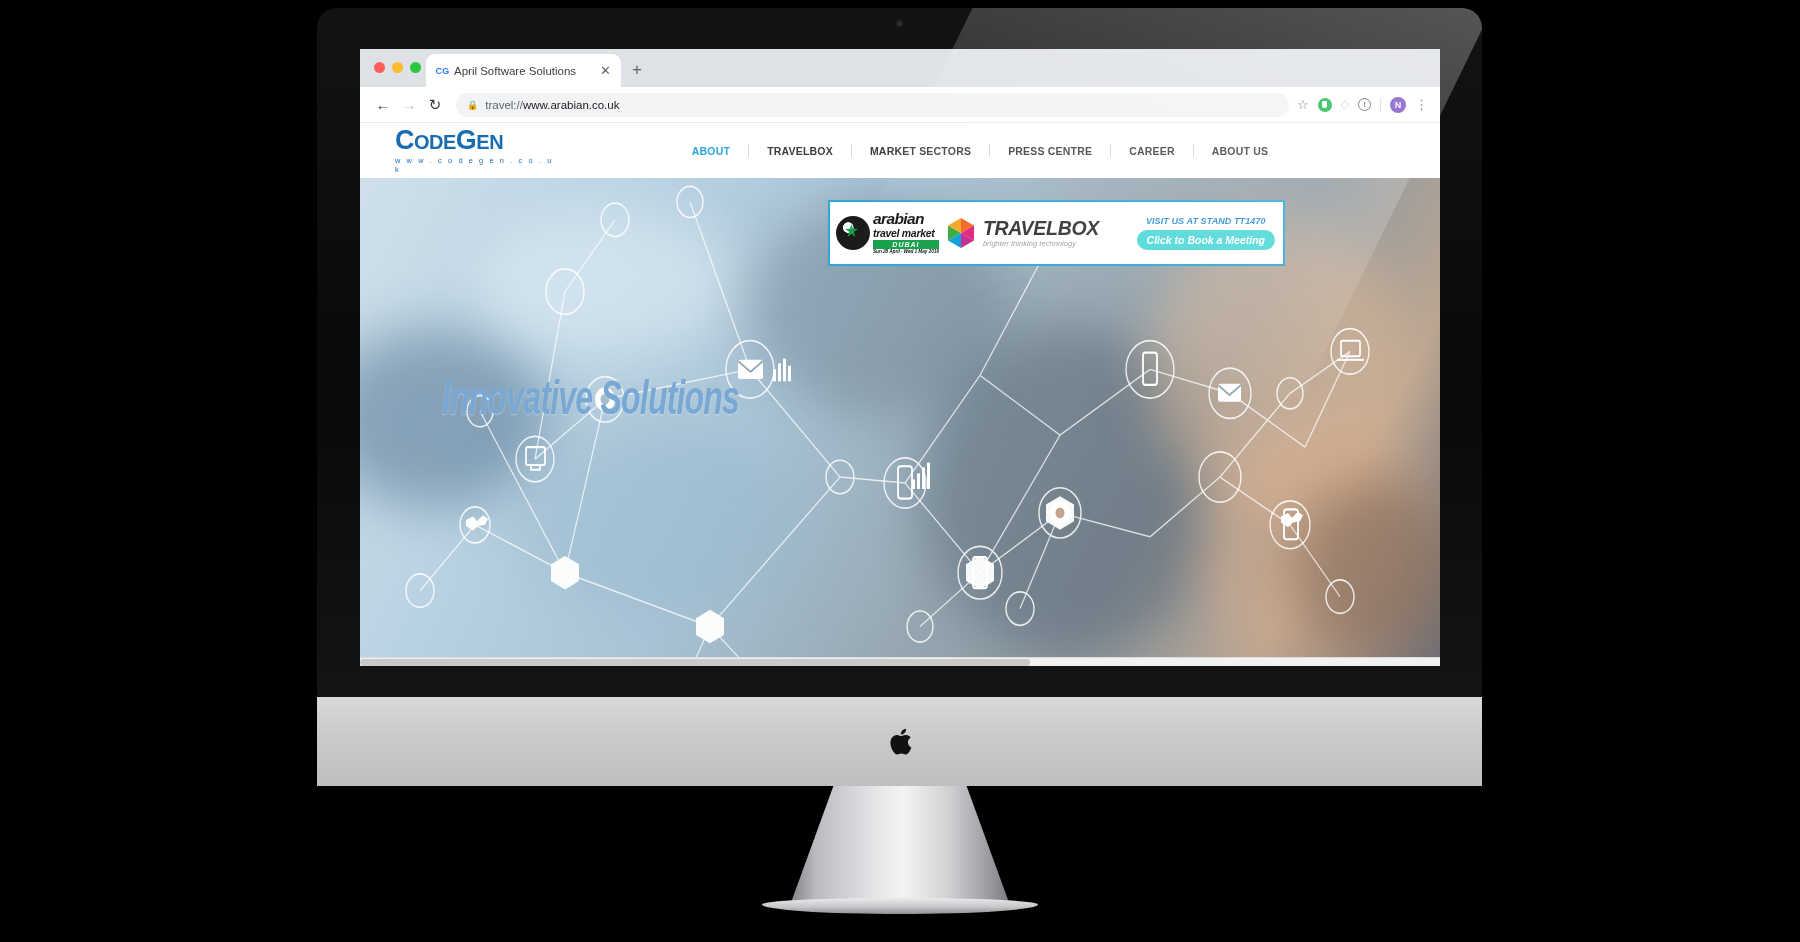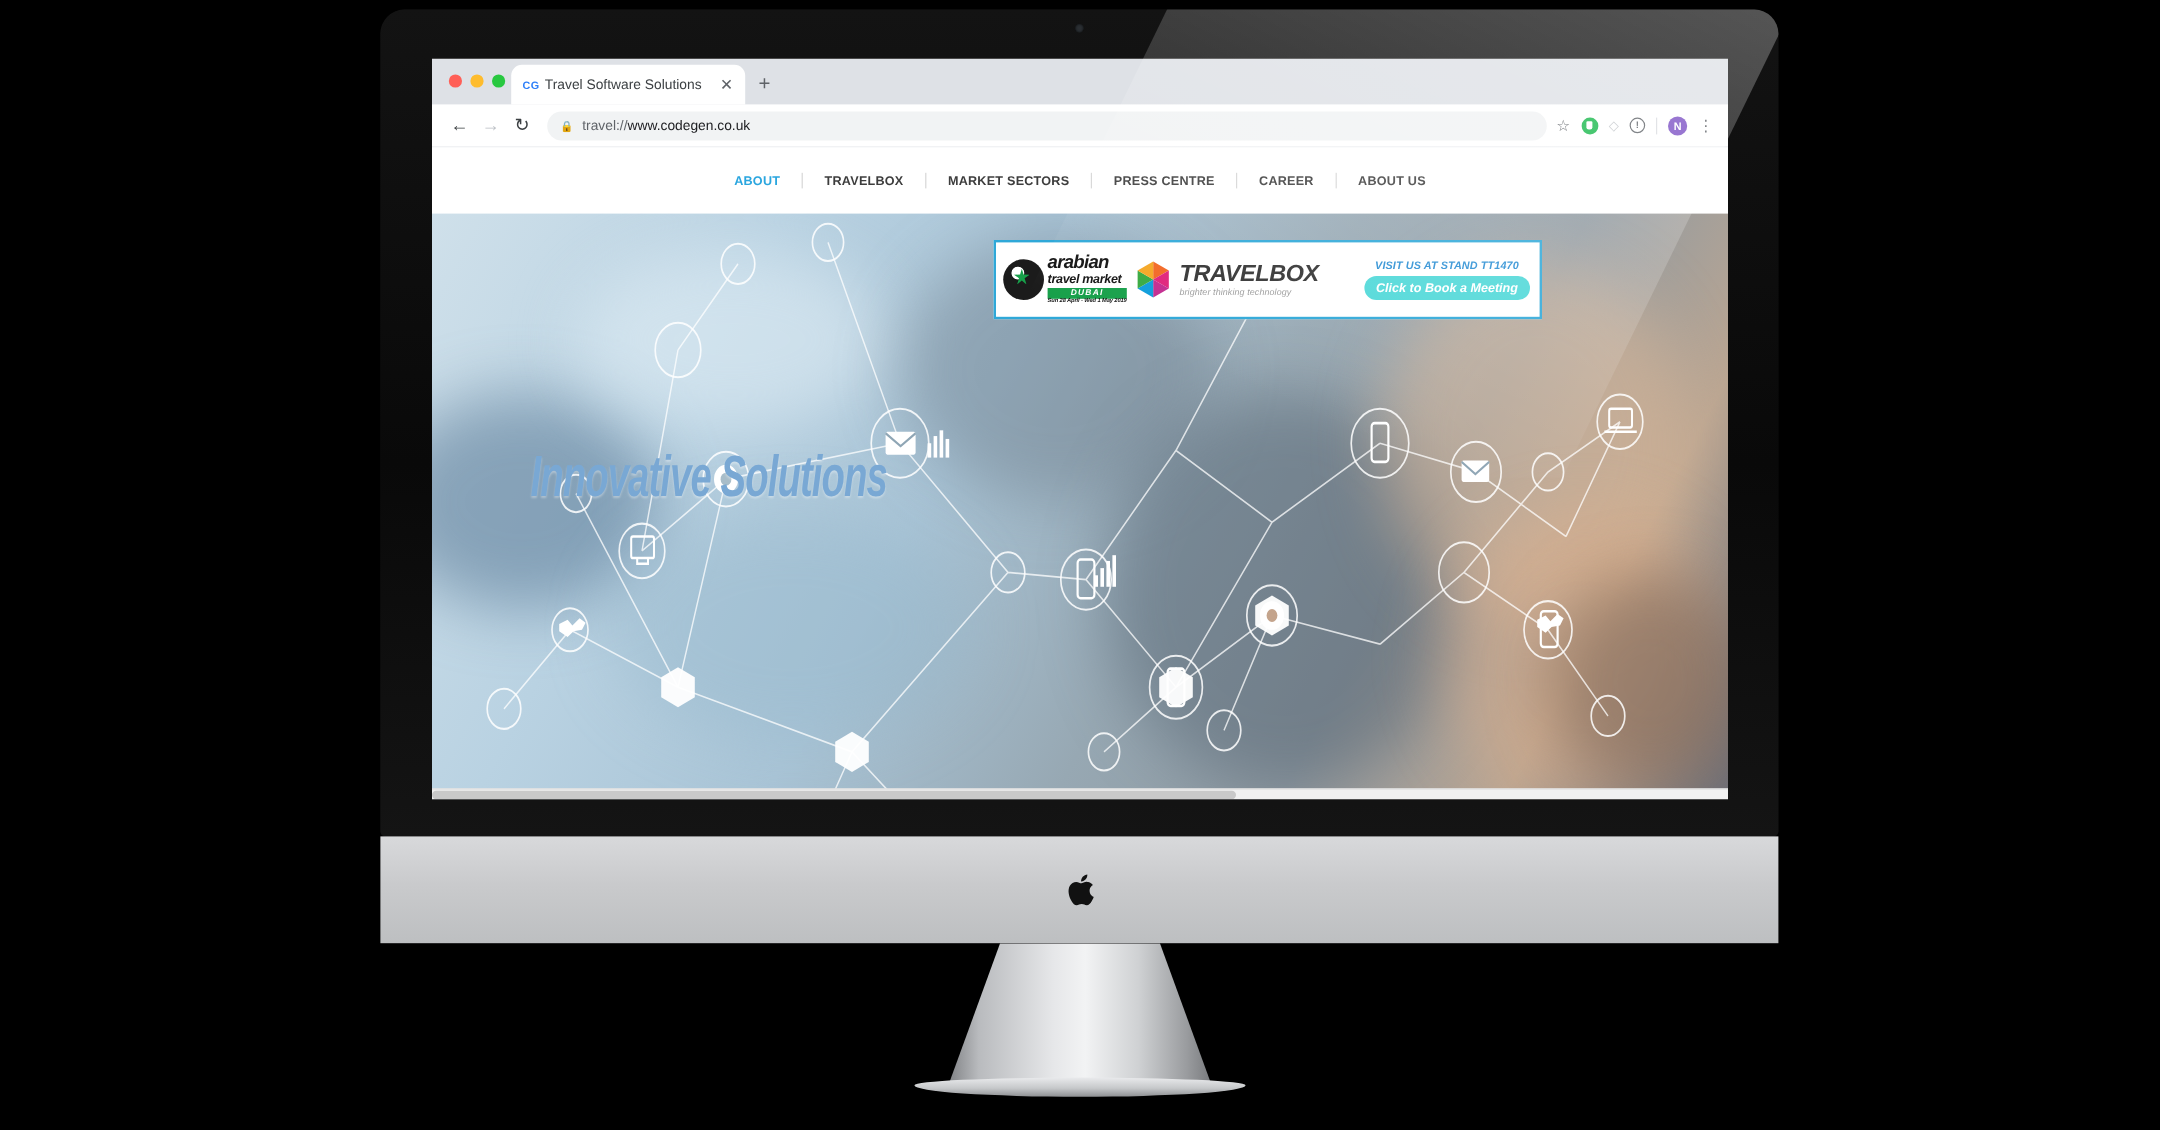--- a/index.html
+++ b/index.html
@@ -144,48 +144,52 @@
     <div id="screen">
 
       <div id="tabstrip">
         <div class="wintraffic">
           <i class="tl-red"></i>
           <i class="tl-yel"></i>
           <i class="tl-grn"></i>
         </div>
         <div id="tab">
           <span class="fav">CG</span>
-          <span class="ttl">Travel Software Solutions</span>
+          <span class="ttl">April Software Solutions</span>
           <span class="tclose">✕</span>
         </div>
         <div id="newtab">+</div>
       </div>
 
       <div id="toolbar">
         <div class="navbtn">←</div>
         <div class="navbtn dis">→</div>
         <div class="navbtn">↻</div>
         <div id="omnibox">
           <span class="lock">🔒</span>
-          <span class="url"><span class="scheme">travel://</span><span>www.codegen.co.uk</span></span>
+          <span class="url"><span class="scheme">travel://</span><span>www.arabian.co.uk</span></span>
         </div>
         <div class="tbicons">
           <span class="tbi">☆</span>
           <span class="ext-green"></span>
           <span class="ext-grey">◇</span>
           <span class="info-circ">!</span>
           <span class="divider-v"></span>
           <span class="avatar">N</span>
           <span class="kebab">⋮</span>
         </div>
       </div>
 
       <div id="site">
 
         <div id="siteheader">
+          <div id="logo">
+            <div class="wordmark">C<span class="sm">ODE</span>G<span class="sm">EN</span></div>
+            <div class="sub">w w w . c o d e g e n . c o . u k</div>
+          </div>
           <nav id="mainnav">
             <a href="#" class="active">ABOUT</a>
             <span class="sep"></span>
             <a href="#">TRAVELBOX</a>
             <span class="sep"></span>
             <a href="#">MARKET SECTORS</a>
             <span class="sep"></span>
             <a href="#">PRESS CENTRE</a>
             <span class="sep"></span>
             <a href="#">CAREER</a>

